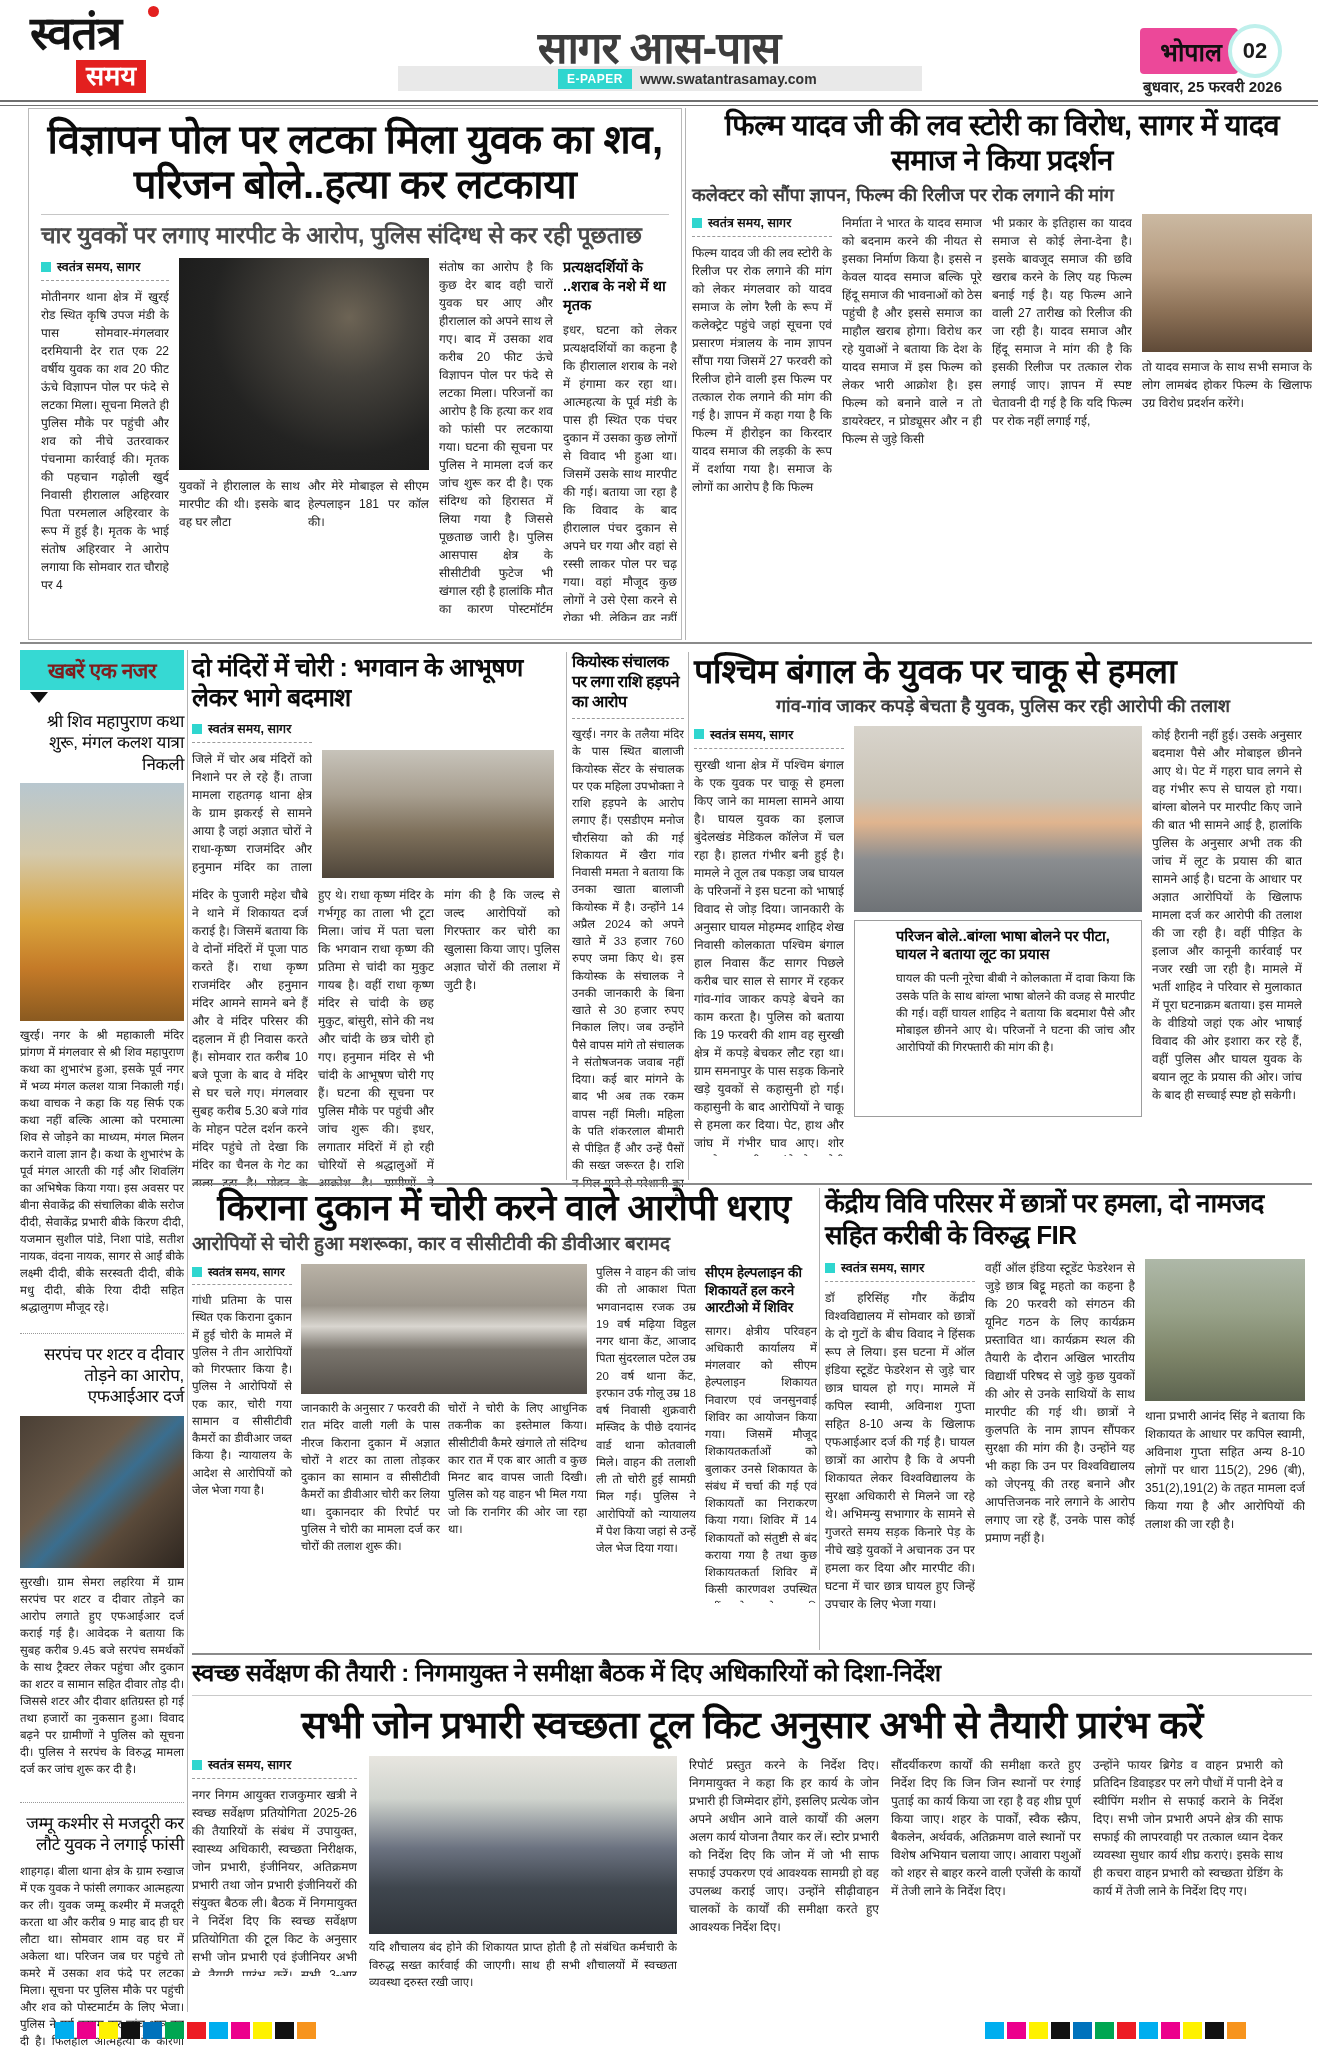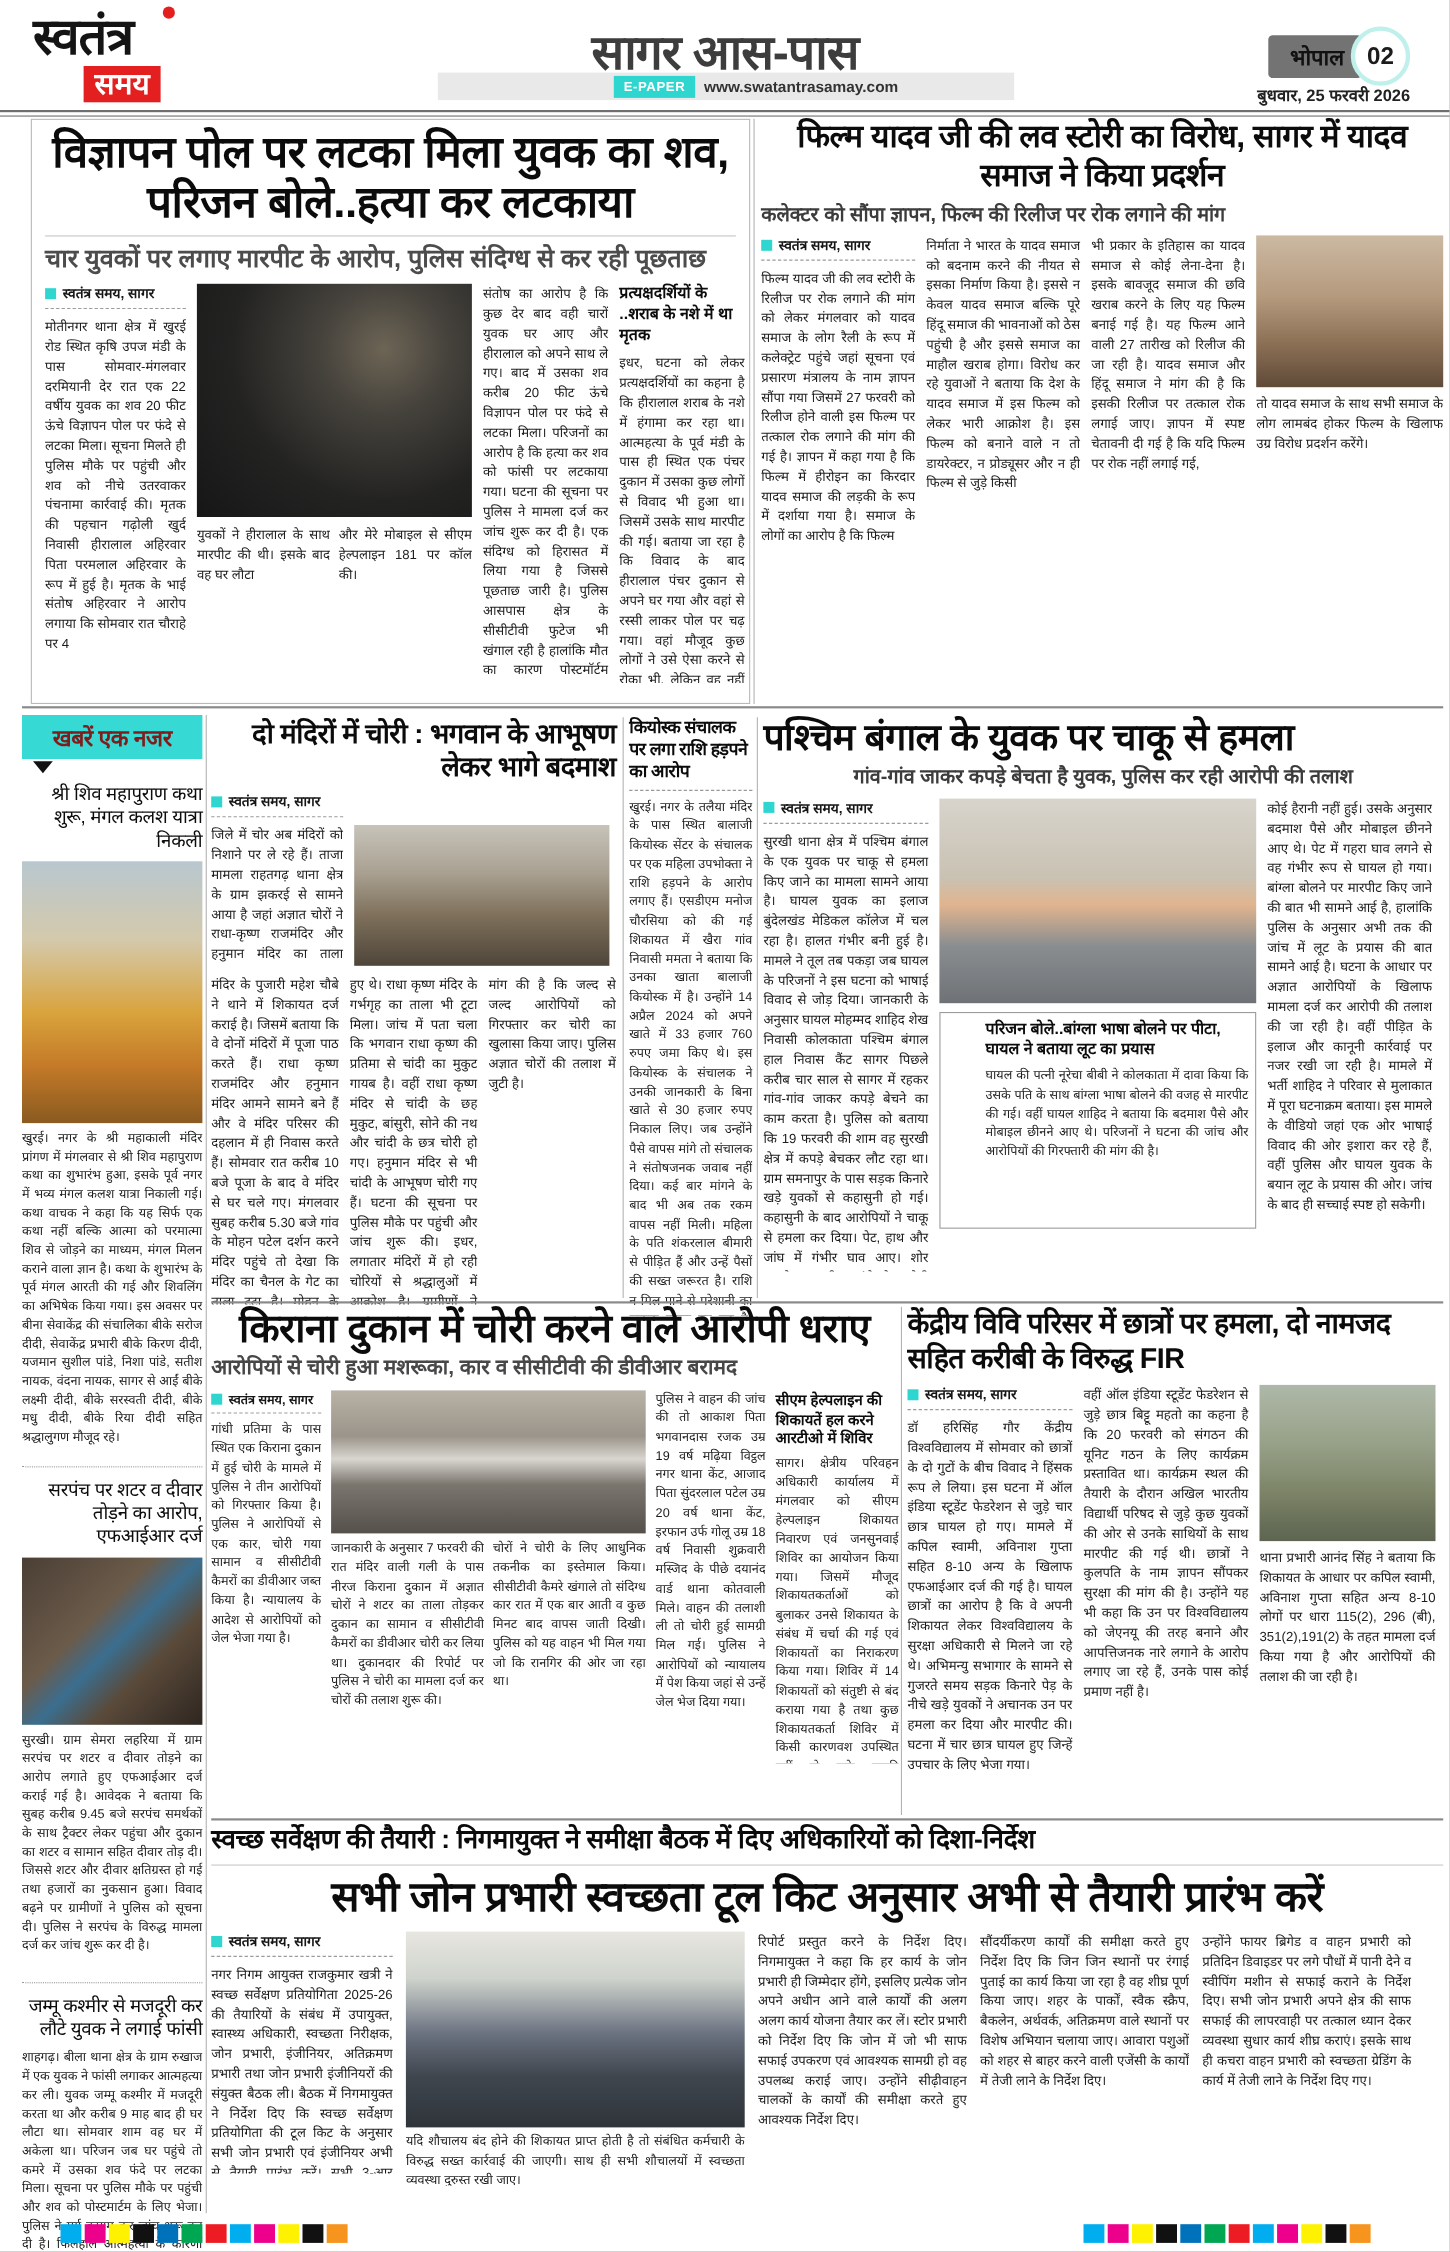--- a/index.html
+++ b/index.html
@@ -10,21 +10,21 @@
   .logo-dot{position:absolute;width:11px;height:11px;border-radius:50%;background:#e3201f;top:-4px;left:118px;}
   .logo-bottom{background:#e3201f;color:#fff;font-weight:800;font-size:27px;line-height:1.15;
                padding:1px 10px;display:inline-block;margin:4px 0 0 46px;}
   .section-title{position:absolute;left:0;right:0;top:16px;text-align:center;font-size:44px;
                  font-weight:700;color:#3d3d3d;letter-spacing:-1px;}
   .epaper-bar{position:absolute;left:398px;top:66px;width:524px;height:25px;background:#e9e9e9;
               display:flex;align-items:center;gap:8px;padding-left:160px;box-sizing:border-box;}
   .epaper-chip{background:#2fd6cf;color:#ffffff;font-weight:800;font-size:12px;padding:3px 9px;letter-spacing:.5px;}
   .website{font-size:14px;font-weight:700;color:#333;}
   .edition-wrap{position:absolute;right:36px;top:24px;display:flex;align-items:center;}
-  .edition-badge{background:#737373;color:#111;font-weight:800;font-size:20px;padding:6px 16px 6px 20px;border-radius:4px;}
+  .edition-badge{background:#ec4899;color:#111;font-weight:800;font-size:25px;padding:6px 16px 6px 20px;border-radius:4px;}
   .page-circle{width:46px;height:46px;border-radius:50%;background:#fff;border:4px solid #bff0ec;
                display:flex;align-items:center;justify-content:center;font-size:22px;font-weight:800;margin-left:-10px;}
   .date-line{position:absolute;right:36px;top:76px;font-size:15px;font-weight:700;color:#222;}
   .header-rule{position:absolute;left:0;right:0;top:100px;height:3px;border-top:2px solid #6f6f6f;border-bottom:1px solid #6f6f6f;}
   
   .art{position:absolute;box-sizing:border-box;}
   .byline{display:flex;align-items:center;gap:6px;font-weight:800;font-size:12.5px;color:#161616;
           border-bottom:1px dashed #9b9b9b;padding-bottom:5px;margin-bottom:7px;}
   .bullet{width:10px;height:10px;background:#2fd6cf;display:inline-block;flex:0 0 auto;}
   .col{font-size:12px;line-height:1.5;text-align:justify;color:#1d1d1d;overflow:hidden;}
@@ -135,21 +135,21 @@
     <div class="photo" style="height:152px;background:linear-gradient(135deg,#4a3f35 0%,#6b5b4a 38%,#3a6e8f 52%,#5a4a3a 68%,#2e2620 100%);"></div>
     <div class="side-body" style="height:218px;margin-top:6px;">सुरखी। ग्राम सेमरा लहरिया में ग्राम सरपंच पर शटर व दीवार तोड़ने का आरोप लगाते हुए एफआईआर दर्ज कराई गई है। आवेदक ने बताया कि सुबह करीब 9.45 बजे सरपंच समर्थकों के साथ ट्रैक्टर लेकर पहुंचा और दुकान का शटर व सामान सहित दीवार तोड़ दी। जिससे शटर और दीवार क्षतिग्रस्त हो गई तथा हजारों का नुकसान हुआ। विवाद बढ़ने पर ग्रामीणों ने पुलिस को सूचना दी। पुलिस ने सरपंच के विरुद्ध मामला दर्ज कर जांच शुरू कर दी है।</div>
     <div class="side-sep"></div>
     <h3 class="side-hl">जम्मू कश्मीर से मजदूरी कर लौटे युवक ने लगाई फांसी</h3>
     <div class="side-body" style="height:230px;">शाहगढ़। बीला थाना क्षेत्र के ग्राम रुखाज में एक युवक ने फांसी लगाकर आत्महत्या कर ली। युवक जम्मू कश्मीर में मजदूरी करता था और करीब 9 माह बाद ही घर लौटा था। सोमवार शाम वह घर में अकेला था। परिजन जब घर पहुंचे तो कमरे में उसका शव फंदे पर लटका मिला। सूचना पर पुलिस मौके पर पहुंची और शव को पोस्टमार्टम के लिए भेजा। पुलिस ने मर्ग कायम कर जांच शुरू कर दी है। फिलहाल आत्महत्या के कारणों का खुलासा नहीं हो सका है।</div>
   </div>
 
   <div class="vdiv" style="left:187px;top:650px;height:1362px;"></div>
 
   <div class="art" style="left:192px;top:652px;width:368px;height:528px;">
-    <h2 class="hl" style="font-size:25px;text-align:right;line-height:1.2;">दो मंदिरों में चोरी : भगवान के आभूषण लेकर भागे बदमाश</h2>
+    <h2 class="hl" style="font-size:25px;text-align:left;line-height:1.2;">दो मंदिरों में चोरी : भगवान के आभूषण लेकर भागे बदमाश</h2>
     <div class="byline" style="width:120px;margin-top:8px;">
       <span class="bullet"></span>
       <span>स्वतंत्र समय, सागर</span>
     </div>
     <div style="display:flex;gap:10px;">
       <div class="col" style="width:120px;height:128px;flex:0 0 auto;">जिले में चोर अब मंदिरों को निशाने पर ले रहे हैं। ताजा मामला राहतगढ़ थाना क्षेत्र के ग्राम झकरई से सामने आया है जहां अज्ञात चोरों ने राधा-कृष्ण राजमंदिर और हनुमान मंदिर का ताला तोड़कर भगवान की प्रतिमाओं से सोने चांदी के आभूषण चुरा लिए।</div>
       <div class="photo" style="width:232px;height:128px;flex:0 0 auto;background:linear-gradient(180deg,#c7c3ba 0%,#a89f90 35%,#7d6f5a 65%,#4e453a 100%);"></div>
     </div>
     <div style="display:flex;gap:10px;margin-top:8px;">
       <div class="col" style="width:116px;height:300px;">मंदिर के पुजारी महेश चौबे ने थाने में शिकायत दर्ज कराई है। जिसमें बताया कि वे दोनों मंदिरों में पूजा पाठ करते हैं। राधा कृष्ण राजमंदिर और हनुमान मंदिर आमने सामने बने हैं और वे मंदिर परिसर की दहलान में ही निवास करते हैं। सोमवार रात करीब 10 बजे पूजा के बाद वे मंदिर से घर चले गए। मंगलवार सुबह करीब 5.30 बजे गांव के मोहन पटेल दर्शन करने मंदिर पहुंचे तो देखा कि मंदिर का चैनल के गेट का ताला टूटा है। मोहन के बताने पर पुजारी ने जाकर देखा तो दोनों मंदिरों के चैनल गेट के ताले टूटे</div>

